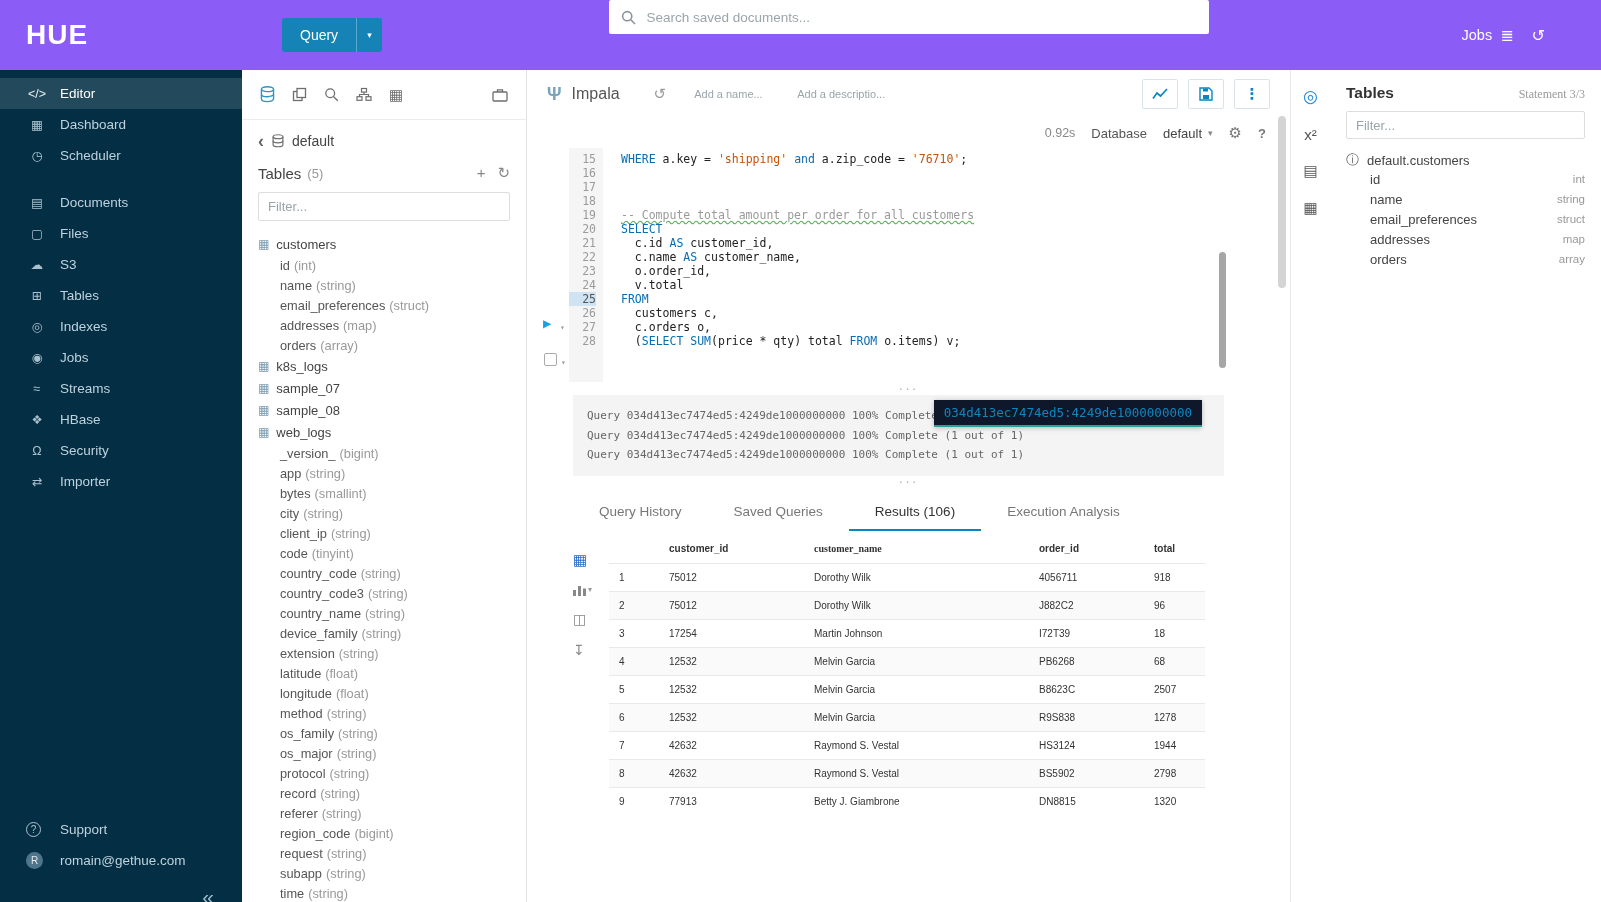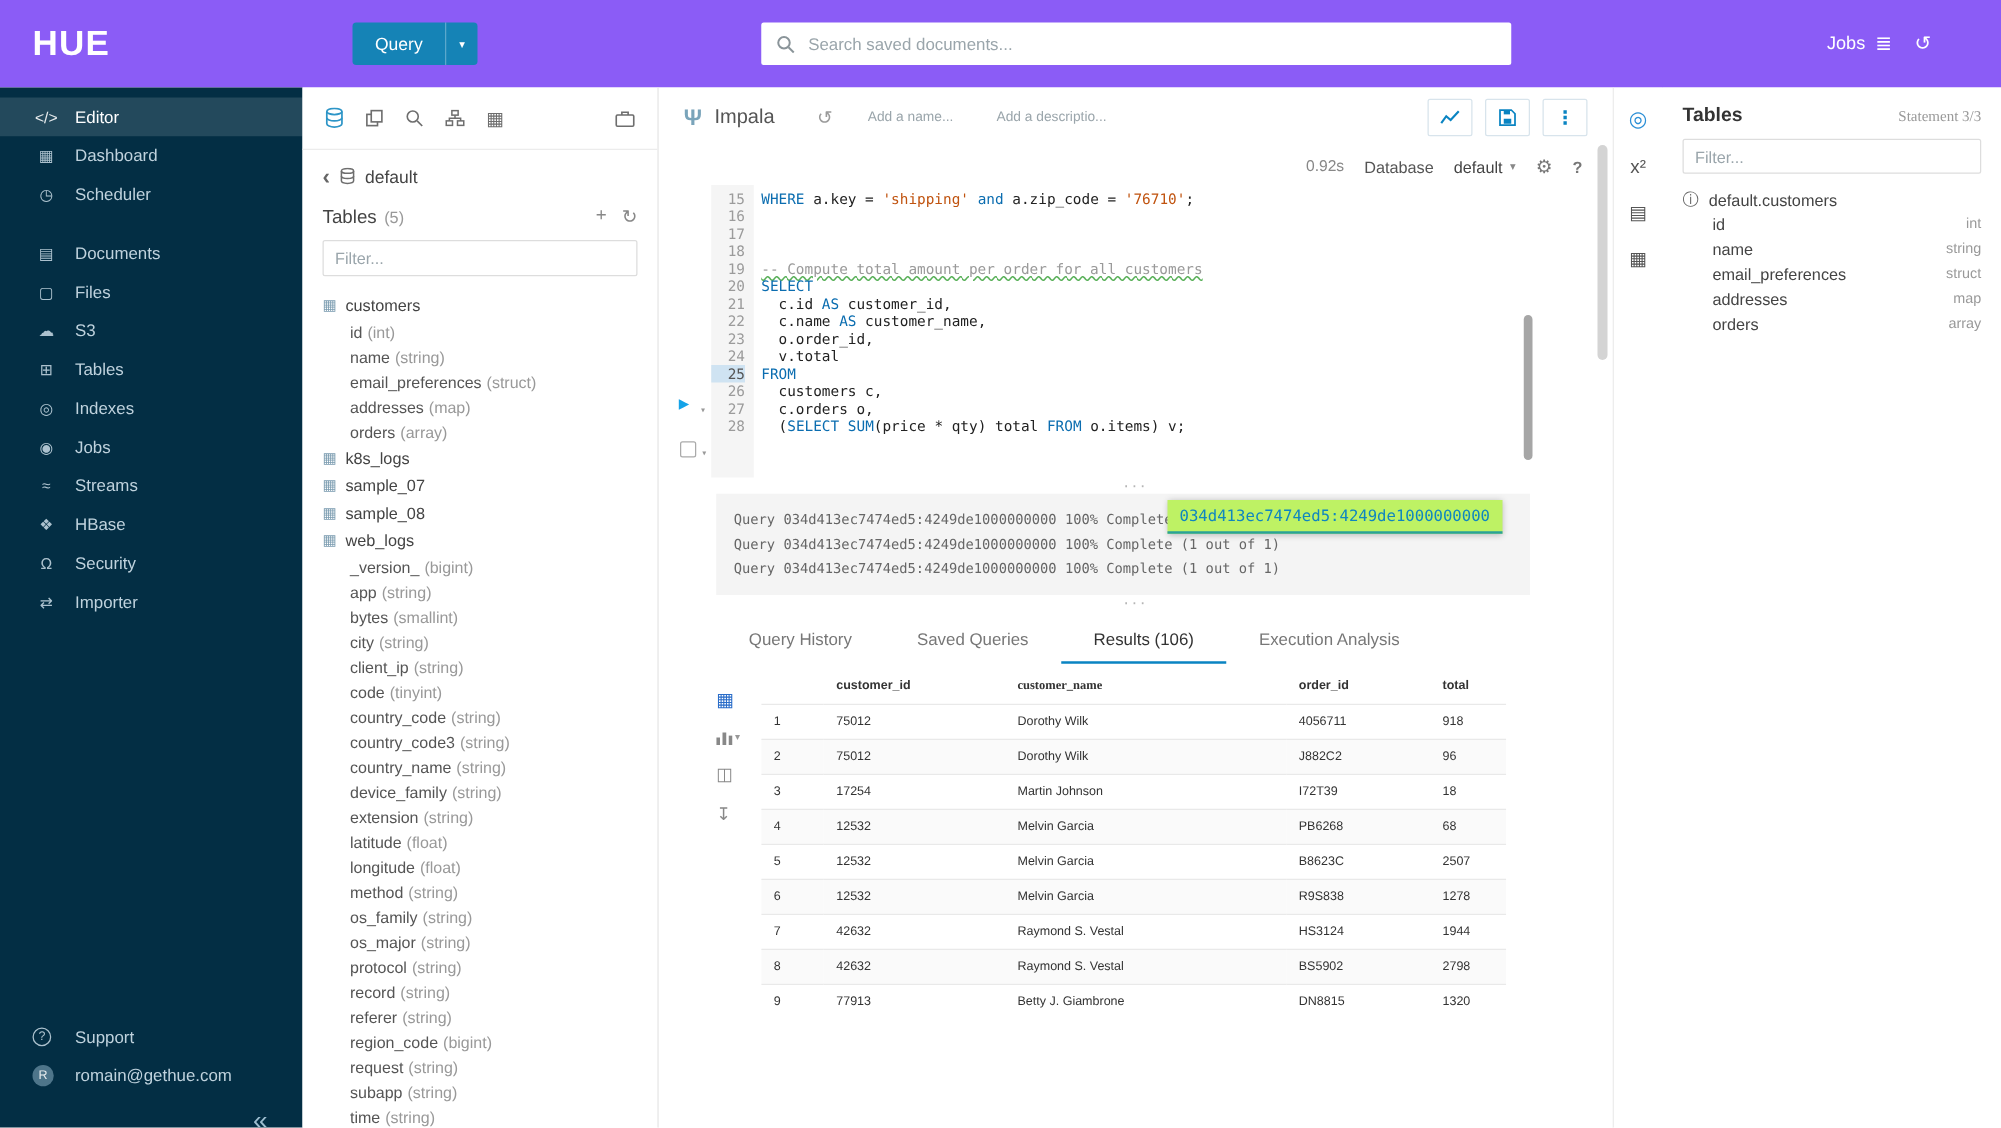--- a/index.html
+++ b/index.html
@@ -10,21 +10,21 @@
   ::placeholder{color:#9aa5ab;opacity:1;}
 
   
   .topbar{height:70px;display:flex;background:#8b5cf6;}
   .logo-area{width:242px;display:flex;align-items:center;padding-left:26px;}
   .logo{color:#fff;font-size:28px;font-weight:bold;letter-spacing:1px;}
   .query-area{width:285px;display:flex;align-items:center;padding-left:40px;}
   .query-btn{display:flex;height:34px;background:#1583b6;border-radius:3px;color:#fff;font-size:14px;cursor:pointer;}
   .query-main{padding:0 18px;display:flex;align-items:center;}
   .query-caret{width:26px;border-left:1px solid rgba(255,255,255,.3);display:flex;align-items:center;justify-content:center;font-size:9px;}
-  .search-area{flex:1;display:flex;align-items:center;justify-content:center;}
+  .search-area{flex:1;display:flex;align-items:flex-start;justify-content:center;}
   .search-box{width:600px;height:34px;background:#fff;border-radius:2px;display:flex;align-items:center;padding:0 12px;gap:9px;}
   .search-box input{border:none;outline:none;flex:1;font-size:13.5px;color:#333;}
   .top-right{width:311px;display:flex;align-items:center;justify-content:flex-end;gap:18px;padding-right:56px;color:#fff;}
   .jobs{display:flex;align-items:center;gap:8px;font-size:14.5px;cursor:pointer;}
   .top-icon{font-size:16px;}
 
   
   .main-row{display:flex;height:848px;}
 
   
@@ -78,33 +78,33 @@
   .code-area{position:relative;height:234px;display:flex;padding-left:14px;flex:none;
              font-family:"DejaVu Sans Mono","Liberation Mono",monospace;font-size:11.5px;line-height:14px;}
   .exec-col{width:28px;position:relative;flex:none;}
   .play-btn{position:absolute;top:168px;left:2px;color:#15a3e8;font-size:14px;cursor:pointer;}
   .play-caret{position:absolute;top:173px;left:19px;font-size:8px;color:#999;cursor:pointer;}
   .fmt-btn{position:absolute;top:205px;left:3px;width:13px;height:13px;border:1px solid #aaa;border-radius:2px;cursor:pointer;}
   .fmt-caret{position:absolute;top:208px;left:20px;font-size:8px;color:#999;cursor:pointer;}
   .gutter{width:34px;background:#f5f5f5;text-align:right;padding:4px 7px 0 0;color:#9b9b9b;flex:none;}
   .gutter-cell{height:14px;}
   .gutter-cell.active{background:#cfe3f2;color:#555;}
-  .code-col{flex:1;padding:4px 0 0 6px;color:#222;white-space:pre;overflow:hidden;}
+  .code-col{flex:1;padding:4px 0 0 6px;color:#222;white-space:pre;overflow:hidden;margin-left:12px;}
   .code-line{height:14px;}
   .tok-kw{color:#0b6db0;}
   .tok-str{color:#c0530f;}
   .tok-comment{color:#9a9a9a;text-decoration-line:underline;text-decoration-style:wavy;text-decoration-color:#58b058;}
   .ed-scrollbar-inner{position:absolute;right:64px;top:104px;width:7px;height:116px;background:#a6a6a6;border-radius:4px;cursor:pointer;}
   .main-scrollbar{position:absolute;right:4px;top:46px;width:8px;height:172px;background:#d4d4d4;border-radius:4px;cursor:pointer;}
 
   .resize-handle{height:11px;display:flex;align-items:center;justify-content:center;color:#b5b5b5;font-size:14px;letter-spacing:2px;cursor:row-resize;flex:none;}
 
   .logs-panel{margin:2px 66px 0 46px;background:#f4f4f4;padding:11px 14px;position:relative;flex:none;
               font-family:"DejaVu Sans Mono","Liberation Mono",monospace;font-size:11px;line-height:19.5px;color:#666;}
-  .log-popup{position:absolute;top:5px;right:22px;background:#bef264;border-bottom:2px solid #2aa198;padding:3px 10px 2px;
+  .log-popup{position:absolute;top:5px;right:22px;background:#0f172a;border-bottom:2px solid #2aa198;padding:3px 10px 2px;
              color:#0f86c0;font-size:12.5px;box-shadow:0 1px 5px rgba(0,0,0,.25);white-space:nowrap;}
 
   .tabs-row{margin:8px 0 0 46px;display:flex;height:36px;flex:none;}
   .tab{padding:0 26px;display:flex;align-items:center;font-size:13.5px;color:#777;border-bottom:2px solid transparent;cursor:pointer;}
   .tab.active{color:#333;border-bottom-color:#0a84c2;}
 
   .results-area{display:flex;padding-left:46px;margin-top:4px;flex:1;min-height:0;}
   .results-rail{width:36px;display:flex;flex-direction:column;gap:15px;padding-top:16px;flex:none;}
   .rail-icon{color:#888;font-size:14px;cursor:pointer;display:flex;align-items:center;gap:2px;}
   .rail-icon.active{color:#2a6dc9;font-size:15px;}

